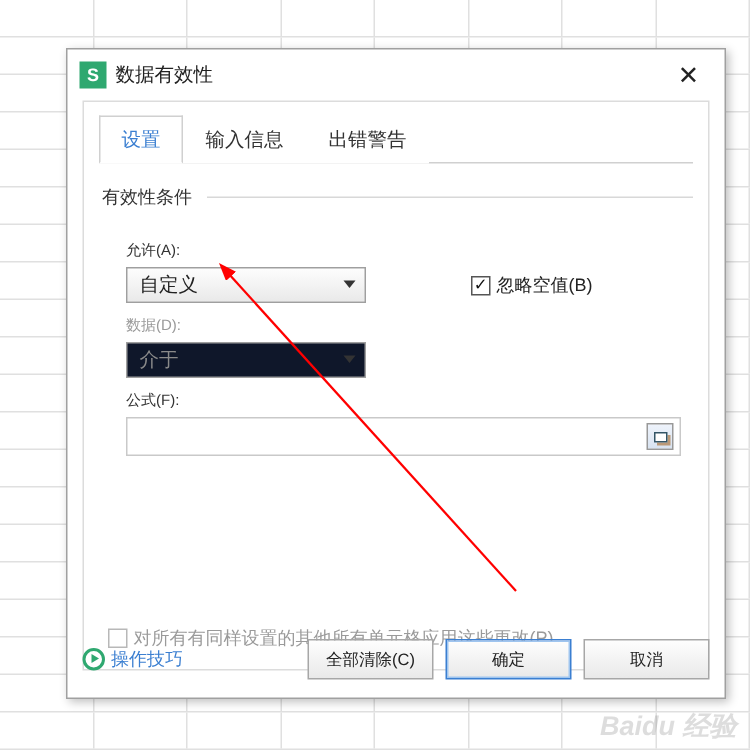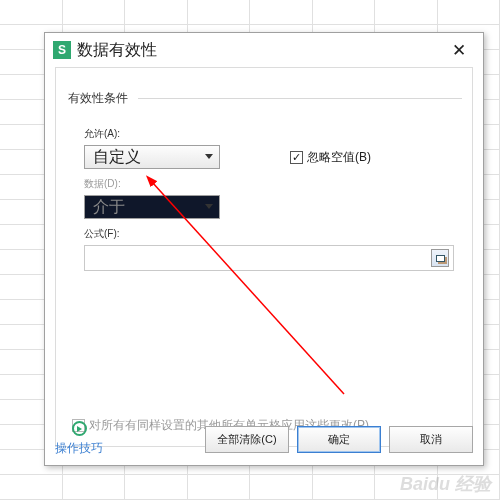--- a/index.html
+++ b/index.html
@@ -6,44 +6,44 @@
   body { margin: 0; width: 500px; height: 500px; background: #fff; position: relative; overflow: hidden; }
   .grid { position: absolute; inset: 0; }
   .grid-row { height: 25px; border-bottom: 1px solid #e0e0e0; display: flex; }
   .grid-cell { width: 75px; border-right: 1px solid #e0e0e0; height: 100%; }
   .dialog {
     position: absolute; left: 44px; top: 32px; width: 440px; height: 434px;
     background: #fff; border: 1px solid #a0a0a0; box-shadow: 2px 2px 6px rgba(0,0,0,.25);
   }
   .titlebar { height: 34px; display: flex; align-items: center; padding: 0 6px 0 8px; }
   .app-icon { width: 18px; height: 18px; background: #2fa870; display: flex; align-items: center; justify-content: center; color: #fff; font-size: 12px; font-weight: bold; margin-right: 6px; }
-  .title-text { font-size: 16px; color: #222; }
+  .title-text { font-size: 13px; color: #222; }
   .close { margin-left: auto; width: 36px; height: 28px; display: flex; align-items: center; justify-content: center; font-size: 17px; color: #222; cursor: pointer; }
   .inner { border: 1px solid #dcdcdc; margin: 0 10px 10px 10px; height: 380px; position: relative; padding: 8px 10px 0 10px; }
   .tabs { display: flex; border-bottom: 1px solid #d0d0d0; }
   .tab { padding: 6px 14px 6px 14px; font-size: 13px; color: #333; cursor: pointer; border: 1px solid transparent; border-bottom: none; position: relative; top: 1px; background: #fff; }
   .tab.active { color: #3b7fd1; border-color: #d0d0d0; border-bottom: 1px solid #fff; }
   .group-label { font-size: 12px; color: #333; margin: 14px 0 20px 2px; position: relative; }
   .group-line { position: absolute; left: 70px; right: 0; top: 8px; height: 1px; background: #d8d8d8; }
   .lbl { font-size: 10px; color: #333; margin: 8px 0 4px 18px; }
   .lbl.disabled { color: #9a9a9a; }
-  .select { position: relative; display: inline-block; margin-left: 18px; width: 136px; height: 24px; border: 1px solid #9f9f9f; background: linear-gradient(#fdfdfd,#e9e9e9); font-size: 16px; line-height: 22px; padding: 0 22px 16px 8px; color: #222; cursor: pointer; }
+  .select { position: relative; display: inline-block; margin-left: 18px; width: 160px; height: 24px; border: 1px solid #9f9f9f; background: linear-gradient(#fdfdfd,#e9e9e9); font-size: 13px; line-height: 22px; padding: 0 22px 16px 8px; color: #222; cursor: pointer; }
   .select.disabled { color: #8a8a8a; background: #0f172a; cursor: default; }
   .select .caret { position: absolute; right: 6px; top: 8px; width: 0; height: 0; border-left: 4px solid transparent; border-right: 4px solid transparent; border-top: 5px solid #333; }
   .allow-row { display: flex; align-items: center; }
   .cb-wrap { display: flex; align-items: center; margin-left: 70px; font-size: 12px; color: #222; gap: 4px; }
   .cb { width: 13px; height: 13px; border: 1px solid #555; display: inline-flex; align-items: center; justify-content: center; background: #fff; }
   .cb .mark { font-size: 11px; color: #111; line-height: 1; }
   .formula-input { margin: 4px 0 0 18px; width: 370px; height: 26px; border: 1px solid #c9c9c9; background: #fff; position: relative; }
   .pick { position: absolute; right: 4px; top: 3px; width: 18px; height: 18px; border: 1px solid #999; background: linear-gradient(#eef3fb,#d8e3f1); display: flex; align-items: center; justify-content: center; cursor: pointer; }
   .pick-inner { width: 9px; height: 7px; border: 1px solid #356; background: #fff; box-shadow: 2px 2px 0 #b97; }
   .apply-row { display: flex; align-items: center; gap: 4px; font-size: 12px; color: #9a9a9a; position: absolute; left: 16px; bottom: 12px; }
   .apply-row .cb { border-color: #b8b8b8; }
   .bottom { position: absolute; left: 10px; right: 10px; bottom: 10px; height: 32px; display: flex; align-items: center; }
-  .tips { display: flex; align-items: center; gap: 4px; font-size: 12px; color: #3b7fd1; cursor: pointer; flex-direction: column; }
+  .tips { display: flex; align-items: center; gap: 4px; font-size: 12px; color: #3b7fd1; cursor: pointer; }
   .tips .ring { width: 15px; height: 15px; border: 2px solid #2fa870; border-radius: 50%; display: flex; align-items: center; justify-content: center; }
   .tips .tri { width: 0; height: 0; border-top: 3px solid transparent; border-bottom: 3px solid transparent; border-left: 5px solid #2fa870; margin-left: 1px; }
   .btn { margin-left: 8px; width: 84px; height: 27px; border: 1px solid #a7a7a7; background: linear-gradient(#fefefe,#e9e9e9); font-size: 11px; color: #222; display: flex; align-items: center; justify-content: center; cursor: pointer; }
   .btn.primary { border: 1px solid #3b7fd1; box-shadow: inset 0 0 0 1px #9fc5ef; }
   .spacer { flex: 1; }
   .arrow-svg { position: absolute; left: 44px; top: 32px; pointer-events: none; }
   .watermark { position: absolute; right: 9px; bottom: 4px; font-size: 18px; font-style: italic; font-weight: bold; color: rgba(120,120,120,.25); }
   .watermark .sub { display: block; font-size: 10px; font-style: normal; font-weight: normal; color: rgba(120,120,120,.35); text-align: right; }
 </style>
 </head>
@@ -253,20 +253,25 @@
 </div>
 
 <div class="dialog">
   <div class="titlebar">
     <div class="app-icon">S</div>
     <div class="title-text">数据有效性</div>
     <div class="close">✕</div>
   </div>
 
   <div class="inner">
+    <div class="tabs">
+      <div class="tab active">设置</div>
+      <div class="tab">输入信息</div>
+      <div class="tab">出错警告</div>
+    </div>
 
     <div class="group-label">
       <span>有效性条件</span>
       <div class="group-line"></div>
     </div>
 
     <div class="lbl">允许(A):</div>
     <div class="allow-row">
       <div class="select">
         <span>自定义</span>

